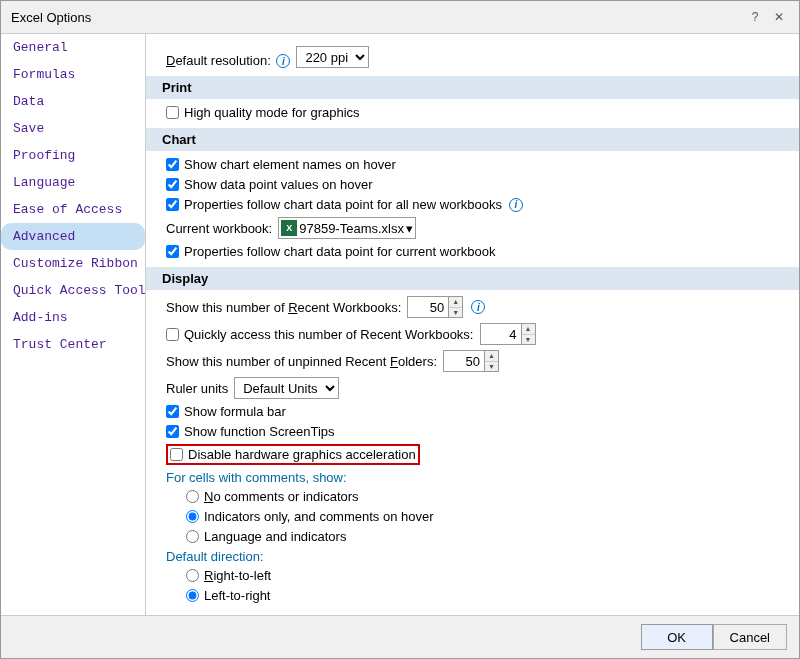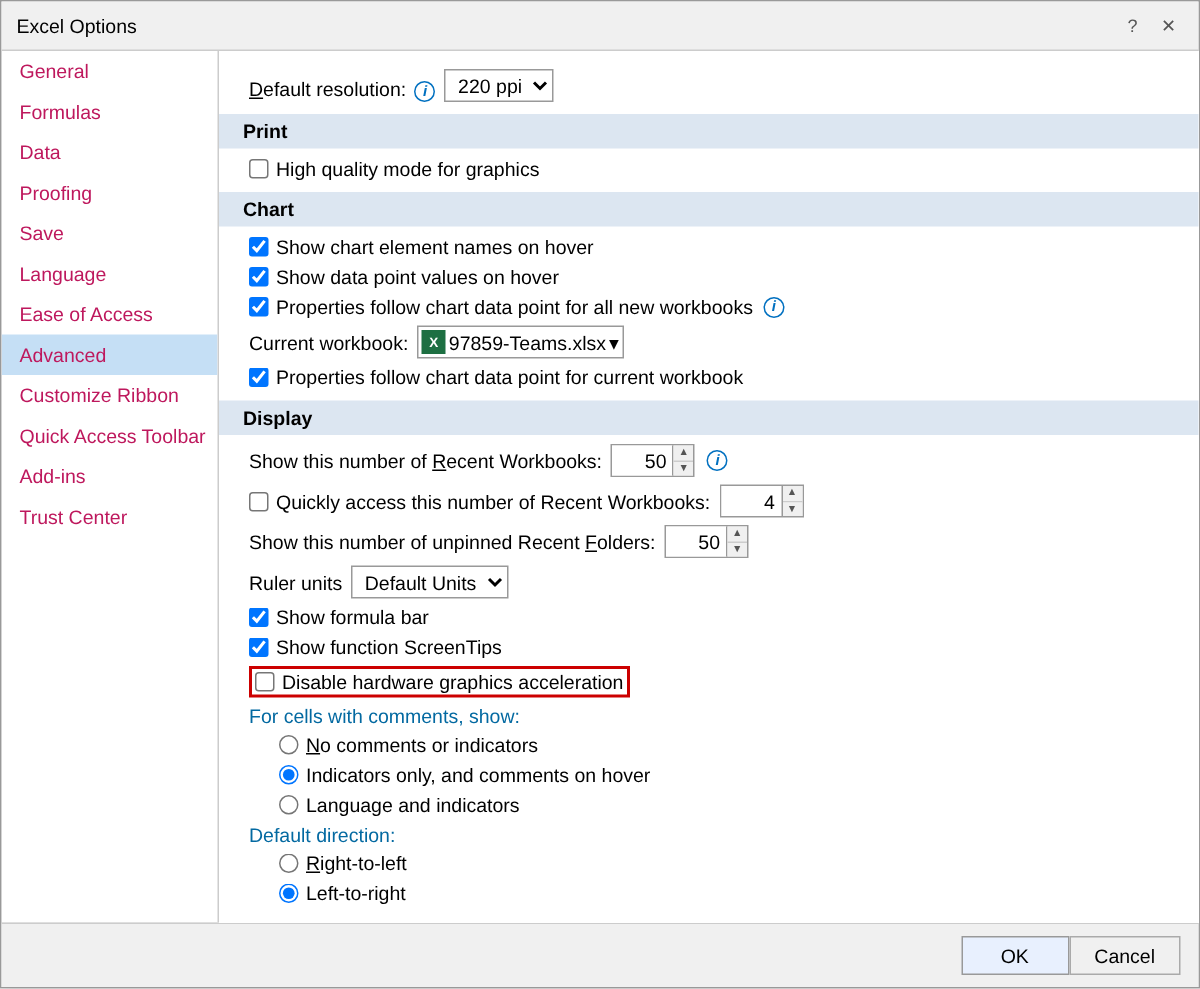--- a/index.html
+++ b/index.html
@@ -65,25 +65,26 @@
       width: 145px;
       background: #fff;
       border-right: 1px solid #ccc;
       overflow-y: auto;
       flex-shrink: 0;
     }
 
     .sidebar-item {
       padding: 6px 12px;
       cursor: pointer;
-      color: #be185d;
+      color: #4c1d95;
       font-size: 13px;
       white-space: nowrap;
-    }
-    .sidebar-item.active { background: #c5dff5; font-weight: normal; }
+      font-family: Liberation Mono, monospace;
+    }
+    .sidebar-item.active { background: #c5dff5; font-weight: normal; border-radius: 10px; }
 
     
     .main-content {
       flex: 1;
       overflow-y: scroll;
       background: #fff;
       padding: 0;
     }
 
     .content-inner {
@@ -297,22 +298,22 @@
       <button class="title-btn close">✕</button>
     </div>
   </div>
 
   <div class="dialog-body">
 
     <div class="sidebar">
       <div class="sidebar-item">General</div>
       <div class="sidebar-item">Formulas</div>
       <div class="sidebar-item">Data</div>
+      <div class="sidebar-item">Save</div>
       <div class="sidebar-item">Proofing</div>
-      <div class="sidebar-item">Save</div>
       <div class="sidebar-item">Language</div>
       <div class="sidebar-item">Ease of Access</div>
       <div class="sidebar-item active">Advanced</div>
       <div class="sidebar-item">Customize Ribbon</div>
       <div class="sidebar-item">Quick Access Toolbar</div>
       <div class="sidebar-item">Add-ins</div>
       <div class="sidebar-item">Trust Center</div>
     </div>
 
     <div class="main-content">

